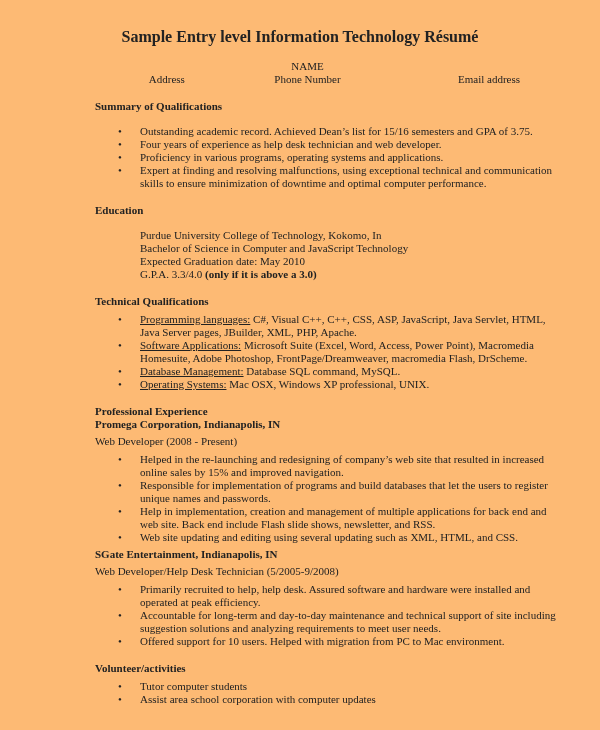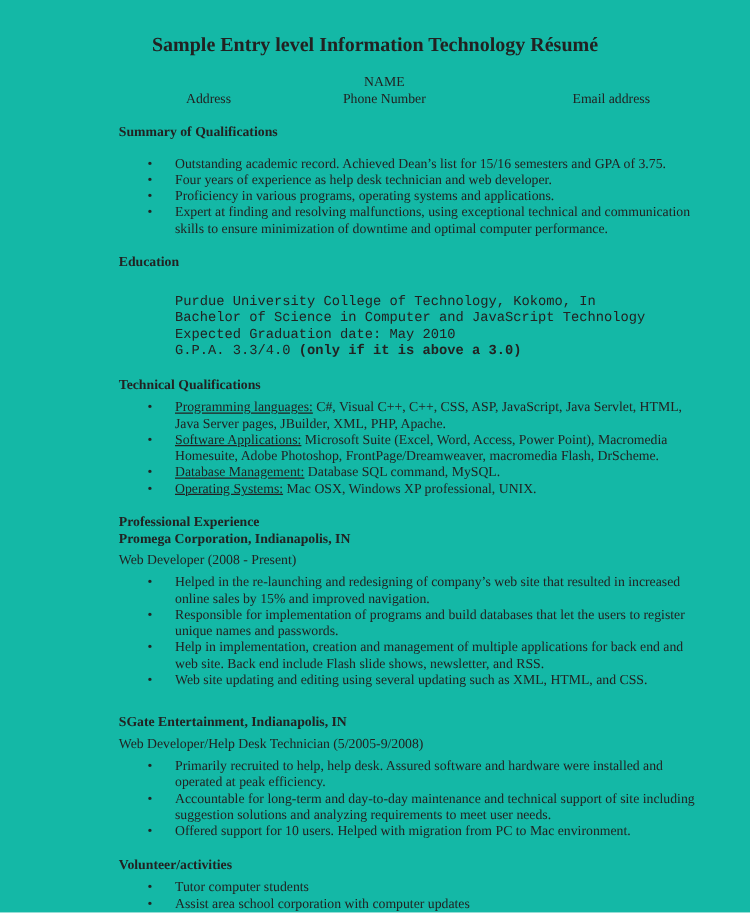--- a/index.html
+++ b/index.html
@@ -1,20 +1,20 @@
 <!DOCTYPE html>
 <html><head>
 <meta charset="utf-8">
 <style>
   html, body { margin: 0; padding: 0; background: #fbfbfb; }
   .page {
     width: 600px;
     height: 730px;
     box-sizing: border-box;
-    background: #14b8a6;
+    background: #fdba74;
     padding: 28px 40px 16px 95px;
     font-family: "Liberation Serif", "DejaVu Serif", serif;
     font-size: 11px;
     line-height: 13px;
     color: #222222;
     overflow: hidden;
   }
   .doc-title {
     font-size: 16px;
     font-weight: bold;
@@ -40,26 +40,26 @@
   }
   .summary-gap { margin-bottom: 12px; }
   .bullets { margin: 5px 0 0 0; padding: 0; list-style: none; }
   .bullets li { display: flex; }
   .bullets li::before {
     content: "\2022";
     flex: none;
     width: 22px;
     margin-left: 23px;
   }
-  .edu-lines { margin: 19px 0 0 45px; font-family: Liberation Mono, monospace; }
+  .edu-lines { margin: 12px 0 0 45px; }
   .bold { font-weight: bold; }
   .u { text-decoration: underline; }
   .company { font-weight: bold; }
   .role { margin-top: 4px; }
-  .job + .job { margin-top: 21px; }
+  .job + .job { margin-top: 4px; }
 </style>
 </head>
 <body>
 
 <div class="page">
 
   <h1 class="doc-title">Sample Entry level Information Technology Résumé</h1>
 
   <div class="contact">
     <div class="contact-name">NAME</div>

